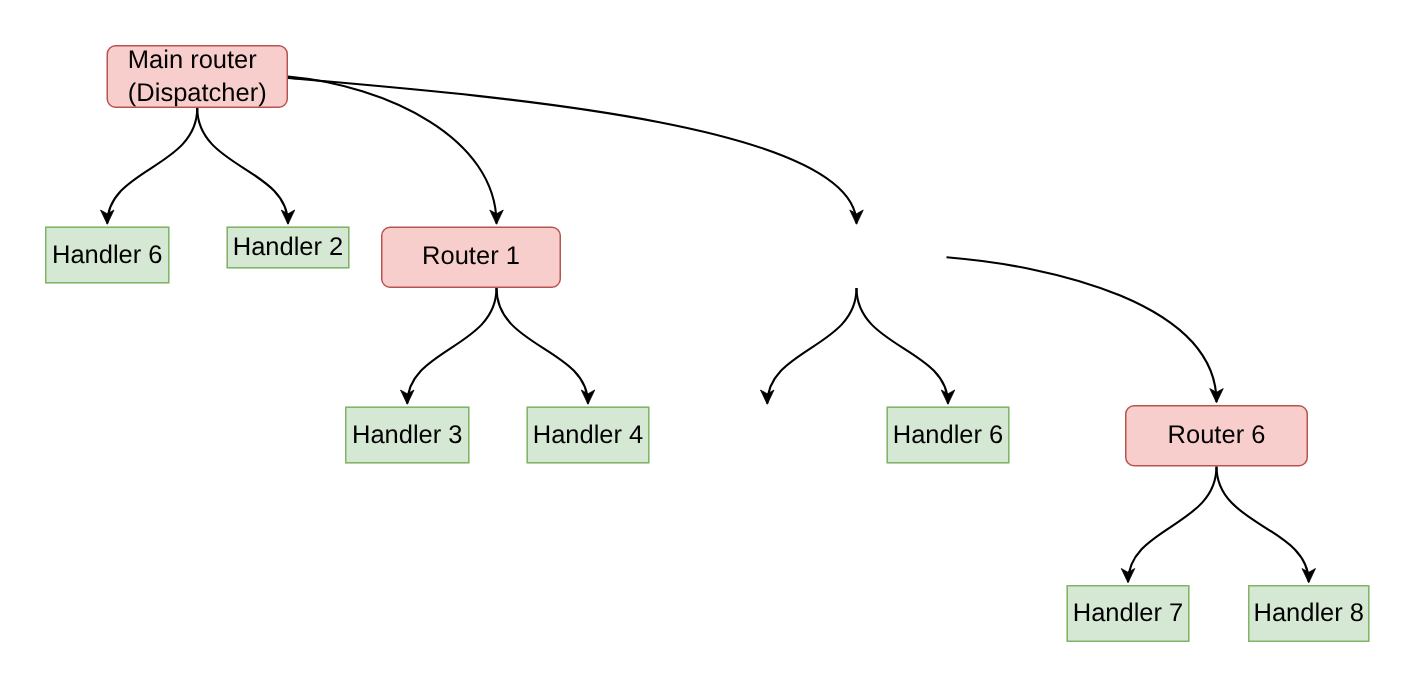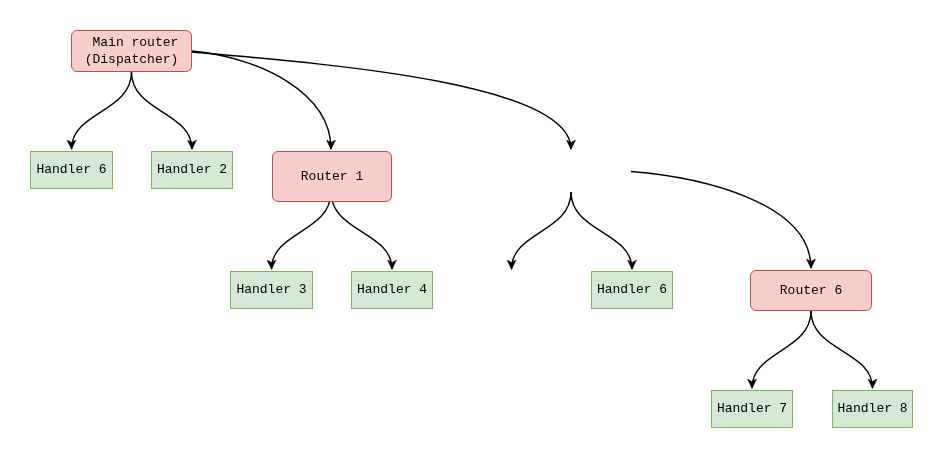--- a/index.html
+++ b/index.html
@@ -26,26 +26,25 @@
     fill: none;
     stroke: var(--edge-stroke, #000000);
     stroke-width: 1.4;
   }
   .node {
     position: absolute;
     box-sizing: border-box;
     display: flex;
     align-items: center;
     justify-content: center;
-    text-align: right;
-    font-size: 13px;
+    text-align: left;
+    font-size: 17px;
     line-height: 1.32;
     color: #000000;
     white-space: pre-line;
-    font-family: Liberation Mono, monospace;
   }
   .node.router {
     background: var(--router-fill, #f8cecc);
     border: 1px solid var(--router-stroke, #b85450);
     border-radius: 6px;
   }
   .node.handler {
     background: var(--handler-fill, #d5e8d4);
     border: 1px solid var(--handler-stroke, #82b366);
     border-radius: 0;
@@ -73,23 +72,23 @@
     <path class="edge" d="M 631 171.5 C 700 177, 811 202, 811 268" marker-end="url(#arrow)"></path>
     <path class="edge" d="M 811 311 C 811 351, 752 351, 752 388" marker-end="url(#arrow)"></path>
     <path class="edge" d="M 811 311 C 811 351, 872.5 351, 872.5 388" marker-end="url(#arrow)"></path>
   </svg>
 
   <div class="node router" style="left:71px;  top:30px;  width:121px; height:42px">Main router
 (Dispatcher)</div>
 
   <div class="node handler" style="left:30px;  top:151px; width:83px;  height:38px">Handler 6</div>
 
-  <div class="node handler" style="left:151px; top:151px; width:82px;  height:38px">Handler 2</div>
+  <div class="node handler" style="left:151px; top:151px; width:82px;  height:28px">Handler 2</div>
 
-  <div class="node router" style="left:272px; top:151px; width:120px; height:51px">Router 1</div>
+  <div class="node router" style="left:254px; top:151px; width:120px; height:41px">Router 1</div>
 
 
   <div class="node handler" style="left:230px; top:271px; width:83px;  height:38px">Handler 3</div>
 
   <div class="node handler" style="left:351px; top:271px; width:82px;  height:38px">Handler 4</div>
 
 
   <div class="node handler" style="left:591px; top:271px; width:82px;  height:38px">Handler 6</div>
 
   <div class="node router" style="left:750px; top:270px; width:122px; height:41px">Router 6</div>

